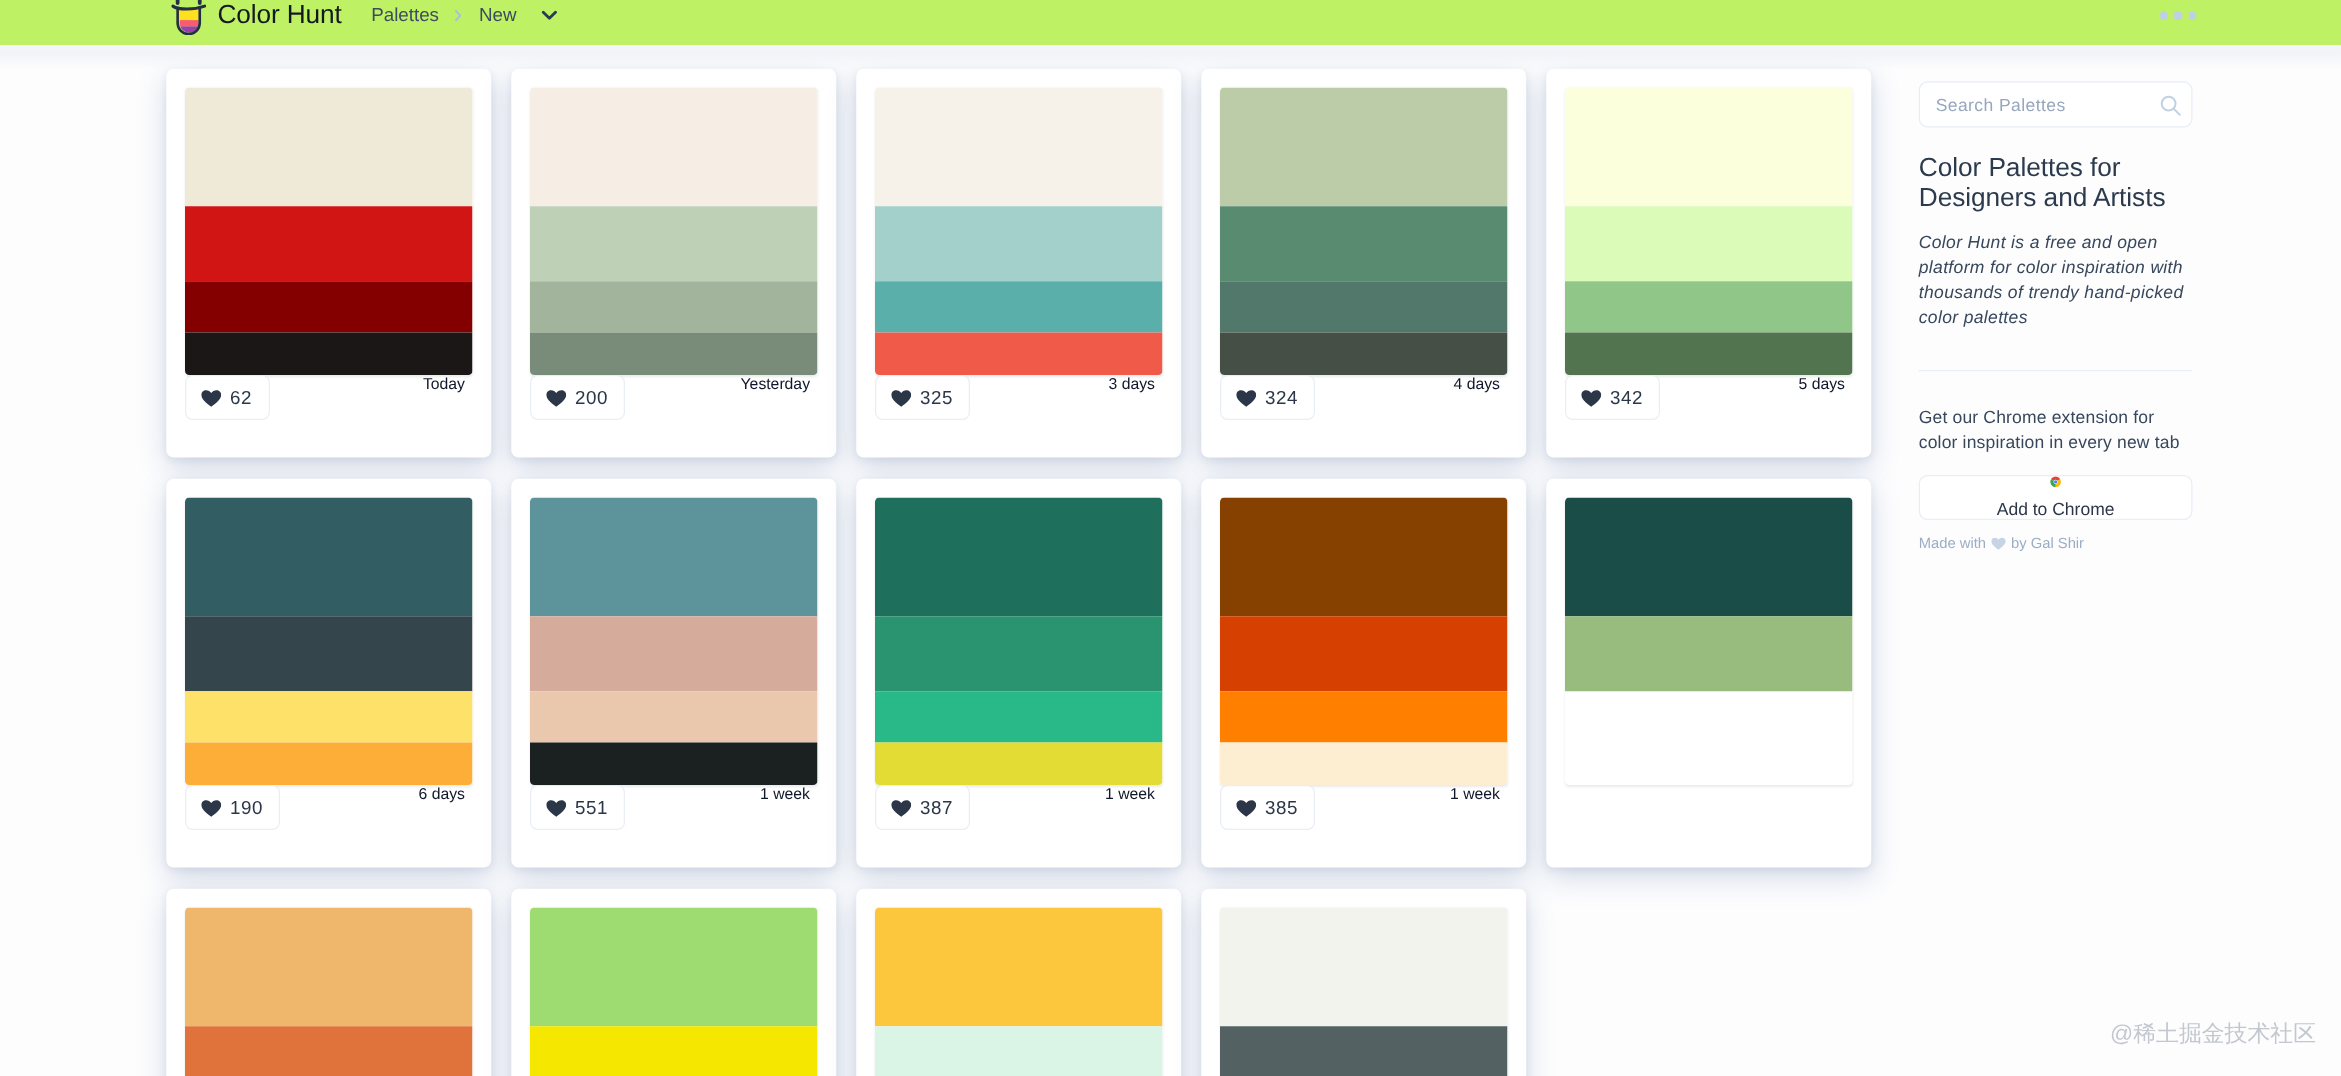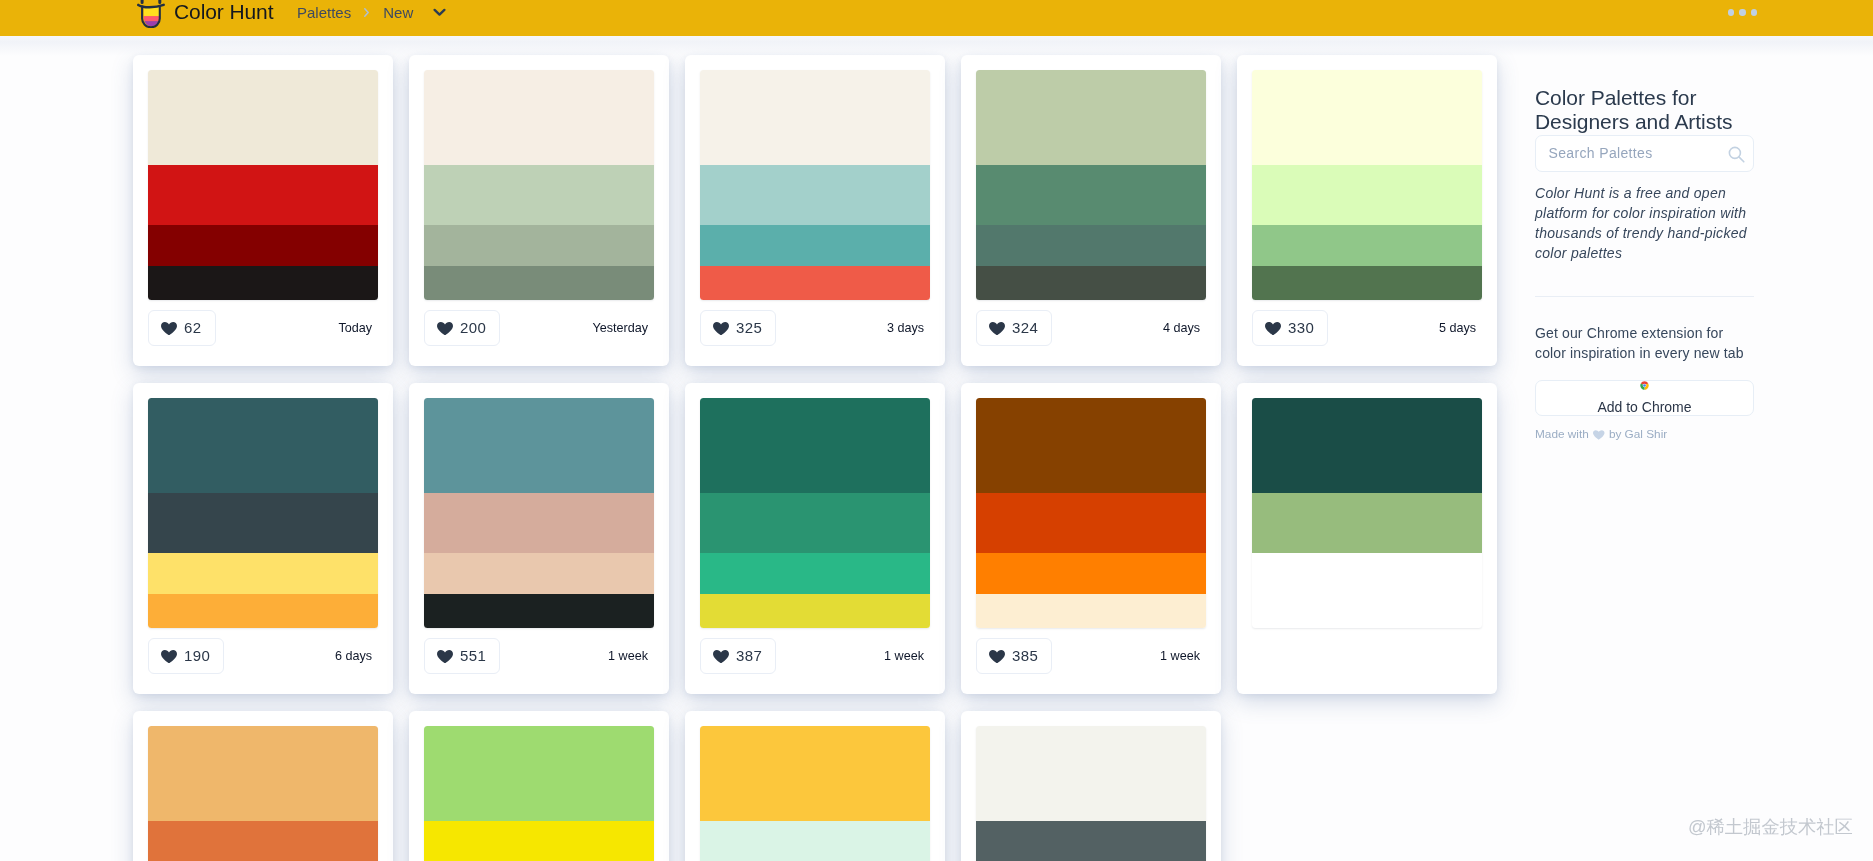--- a/index.html
+++ b/index.html
@@ -9,21 +9,21 @@
     overflow: hidden;
     background: #fdfdfe;
     font-family: "Liberation Sans", sans-serif;
     -webkit-font-smoothing: antialiased;
   }
   #page { position: relative; width: 1873px; height: 861px; }
 
   
   #header {
     position: absolute; left: 0; top: 0; width: 1873px; height: 36px;
-    background: #eab308; display: flex; align-items: center;
+    background: #bef264; display: flex; align-items: center;
     z-index: 20;
   }
   #logo-wrap { position: absolute; left: 137px; top: 0px; width: 28px; height: 28px; }
   #brand {
     position: absolute; left: 174px; top: 0px; height: 24px;
     display: flex; align-items: center;
     font-size: 21px; font-weight: 400; color: #14181f; letter-spacing: -0.1px;
   }
   #crumbs {
     position: absolute; left: 297px; top: 0; height: 24px;
@@ -50,21 +50,21 @@
     gap: 17px 16px;
   }
   .card {
     width: 260px; height: 311px; background: #fff; border-radius: 6px;
     box-shadow: 0 2px 6px rgba(65,95,150,0.10), 0 8px 22px rgba(65,95,150,0.22);
     padding: 15px 15px 0 15px;
   }
   .swatches { width: 230px; height: 230px; border-radius: 3.5px; overflow: hidden; display: flex; flex-direction: column; box-shadow: 0 1px 2px rgba(40,50,70,0.10); }
   .sw { width: 100%; }
   .sw1 { height: 94.5px; } .sw2 { height: 60px; } .sw3 { height: 41.5px; } .sw4 { height: 34px; }
-  .cardfoot { width: 230px; height: 55px; display: flex; align-items: center; justify-content: space-between; }
+  .cardfoot { width: 230px; height: 55px; display: flex; justify-content: space-between; }
   .likebtn {
     display: flex; align-items: center; gap: 7.5px;
     height: 36px; padding: 0 13px 0 11.5px;
     border: 1px solid #e9eef6; border-radius: 6px; background: #fff;
   }
   .heart { width: 16px; height: 13.5px; fill: #2b3748; display:block; position: relative; top: 1px; }
   .likes { font-size: 15px; color: #2b3748; line-height: 1; letter-spacing: 0.45px; }
   .time { font-size: 12.6px; color: #0f172a; padding-right: 6px; }
 
   
@@ -219,21 +219,21 @@
             <div class="sw sw1" style="background:#FCFFDC"></div>
             <div class="sw sw2" style="background:#DAFCB8"></div>
             <div class="sw sw3" style="background:#90C789"></div>
             <div class="sw sw4" style="background:#52744F"></div>
           </div>
           <div class="cardfoot">
             <div class="likebtn">
               <svg class="heart" viewBox="0 0 16 13.5">
                 <path d="M8 13.4 C 6.6 12.4 0 7.8 0 4.0 C 0 1.5 1.9 0.1 3.8 0.1 C 5.6 0.1 7.2 1.1 8 2.4 C 8.8 1.1 10.4 0.1 12.2 0.1 C 14.1 0.1 16 1.5 16 4.0 C 16 7.8 9.4 12.4 8 13.4 Z"></path>
               </svg>
-              <span class="likes">330</span>
+              <span class="likes">342</span>
             </div>
             <span class="time">5 days</span>
           </div>
         </div>
         <div class="card">
           <div class="swatches">
             <div class="sw sw1" style="background:#325D62"></div>
             <div class="sw sw2" style="background:#35454C"></div>
             <div class="sw sw3" style="background:#FEE169"></div>
             <div class="sw sw4" style="background:#FDAE38"></div>
@@ -325,28 +325,28 @@
         </div>
         <div class="card">
           <div class="swatches">
             <div class="sw sw1" style="background:#F3F3ED"></div>
             <div class="sw sw2" style="background:#536163"></div>
           </div>
         </div>
       </div>
 
     <div id="side">
-      <div id="side-heading">Color Palettes for Designers and Artists</div>
       <div id="searchbox">
         <input id="searchinput" placeholder="Search Palettes" style="">
         <svg id="searchicon" viewBox="0 0 17 17">
           <circle cx="6.9" cy="6.9" r="5.5" fill="none" stroke="#c3d2e2" stroke-width="1.6"></circle>
           <path d="M10.9 10.9 L15.8 15.8" stroke="#c3d2e2" stroke-width="1.6" stroke-linecap="round"></path>
         </svg>
       </div>
+      <div id="side-heading">Color Palettes for Designers and Artists</div>
       <div id="side-desc">Color Hunt is a free and open platform for color inspiration with thousands of trendy hand-picked color palettes</div>
       <div id="side-rule"></div>
       <div id="ext-text">Get our Chrome extension for color inspiration in every new tab</div>
       <a id="chrome-btn">
         <svg width="17" height="17" viewBox="0 0 100 100">
           <path d="M50 50 L9.30 26.50 A47 47 0 0 1 90.70 26.50 Z" fill="#EA4335"></path>
           <path d="M50 50 L90.70 26.50 A47 47 0 0 1 50 97 Z" fill="#FBBC05"></path>
           <path d="M50 50 L50 97 A47 47 0 0 1 9.30 26.50 Z" fill="#34A853"></path>
           <circle cx="50" cy="50" r="19" fill="#fff"></circle>
           <circle cx="50" cy="50" r="14.8" fill="#4285F4"></circle>

